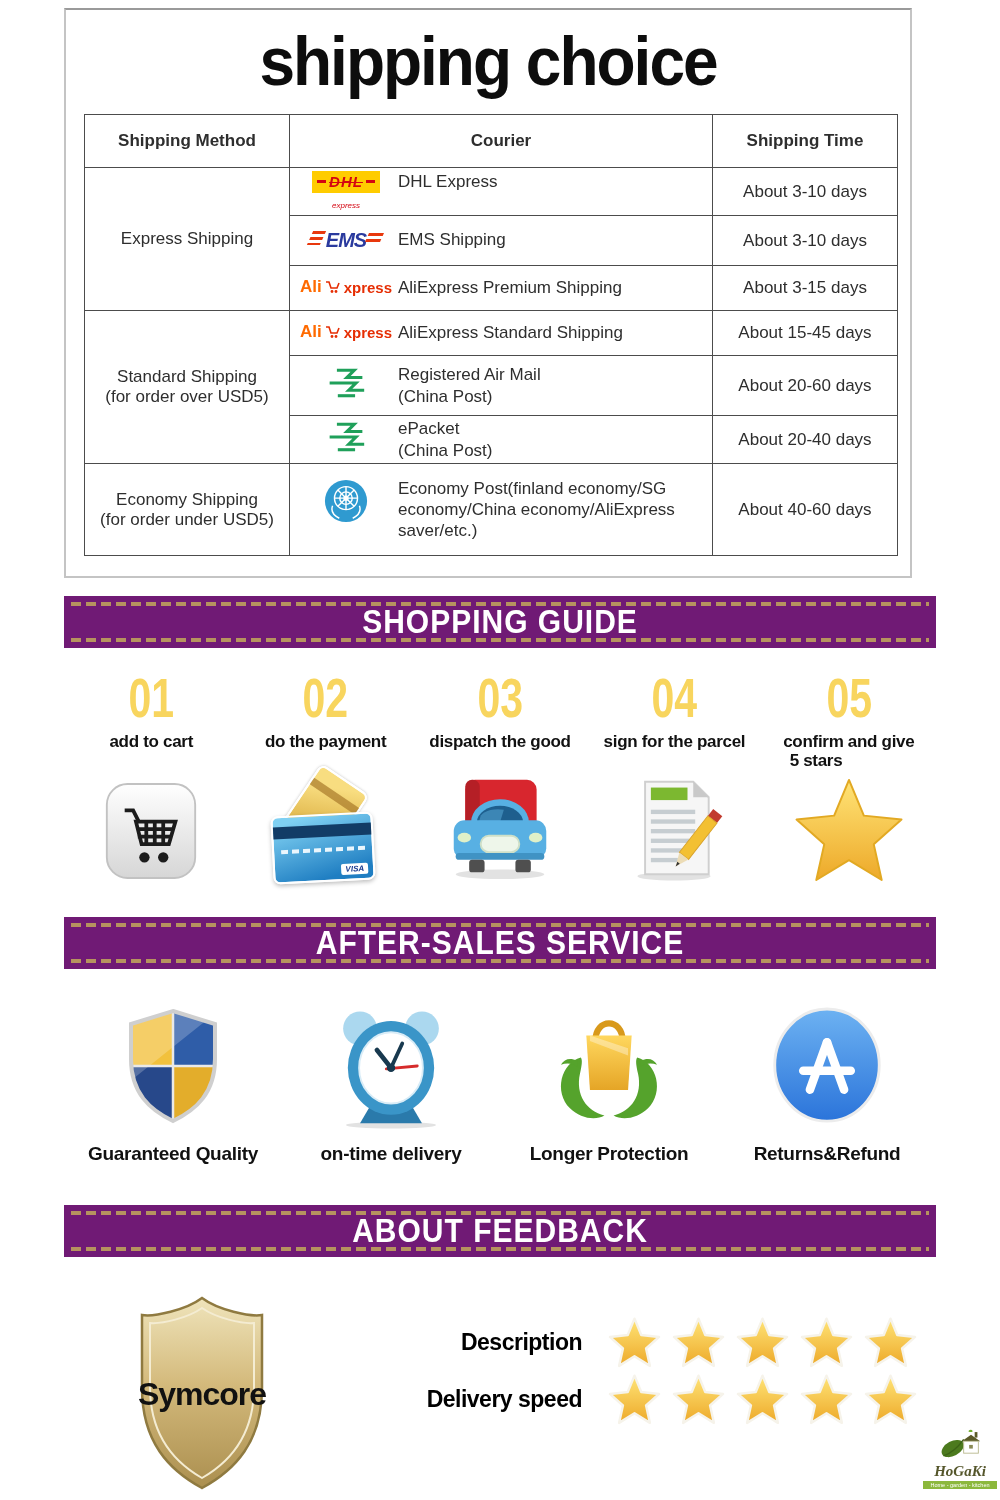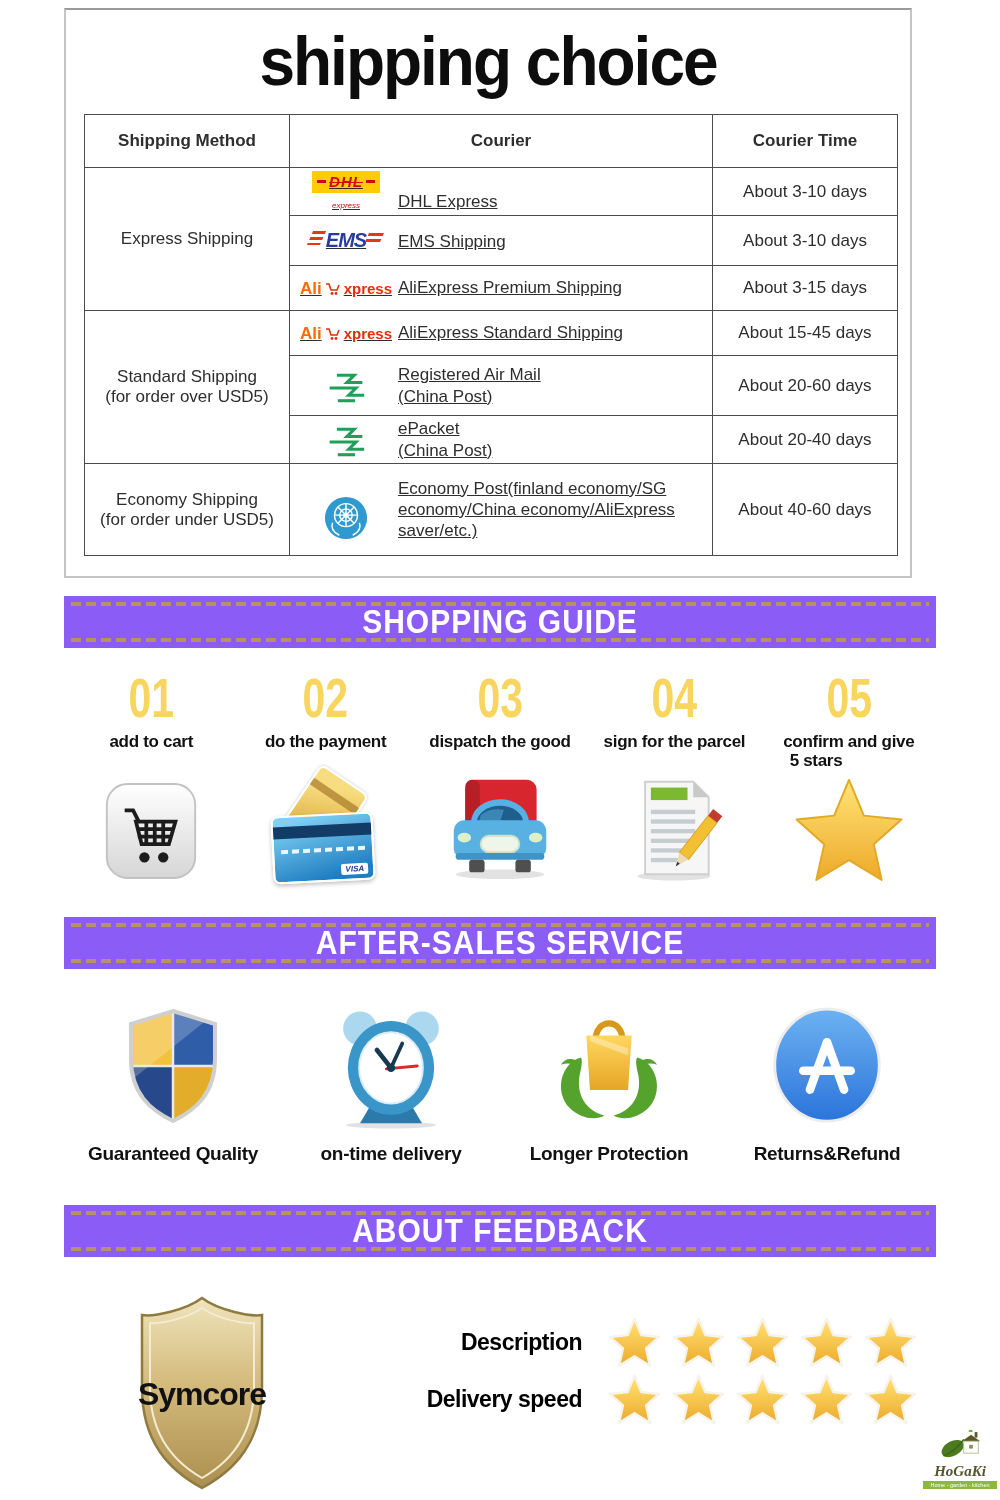--- a/index.html
+++ b/index.html
@@ -11,21 +11,21 @@
   .main-title { margin:14px 0 0 0; text-align:center; font-size:64px; font-weight:bold;
                 letter-spacing:-2px; color:#0d0d0d; transform:scaleY(1.08); }
 
   table.ship { position:absolute; left:18px; top:104px; border-collapse:collapse; table-layout:fixed;padding-left:44px; }
   table.ship td, table.ship th { border:1px solid #4c4c4c; padding:0 4px; font-size:17px; color:#2e2e2e; }
   th.h { color:#e82329; font-size:20px; font-weight:bold; height:52px; }
   .c-method { width:196px; text-align:center; }
   .c-courier { width:414px; }
   .c-time { width:176px; text-align:center; }
   .method-note { display:block; }
-  .courier-flex { display:flex; align-items:flex-end;text-decoration:underline; }
+  .courier-flex { display:flex; align-items:flex-start; }
   .logo-box { width:104px; display:flex; justify-content:center; align-items:center; flex:none; }
   .courier-name { text-align:left; line-height:1.25; }
 
   
   .dhl-wrap { text-align:center; }
   .dhl-box { background:#ffcc00; height:22px; padding:0 5px; display:flex; align-items:center; gap:3px; }
   .dhl-text { color:#d40511; font-weight:bold; font-style:italic; font-size:15px; letter-spacing:1px;
               text-decoration:line-through; text-decoration-thickness:1px; }
   .dhl-dash { width:9px; height:3px; background:#d40511; }
   .dhl-sub { color:#d40511; font-style:italic; font-size:8px; line-height:9px; }
@@ -34,21 +34,21 @@
               text-shadow:1px 1px 0 #fff,-1px -1px 0 #fff; }
   .ems::before { content:""; position:absolute; left:0; top:2px; width:13px; height:14px; transform:skewX(-24deg);
                  background:repeating-linear-gradient(180deg,#e8380d 0 3px,transparent 3px 6px); }
   .ems::after { content:""; position:absolute; right:0; top:4px; width:15px; height:9px; transform:skewX(-24deg);
                 background:repeating-linear-gradient(180deg,#e8380d 0 3px,transparent 3px 6px); }
   .alix { display:flex; align-items:center; gap:3px; }
   .alix .ali { color:#ff6a00; font-weight:bold; font-size:17px; }
   .alix .xpress { color:#e62e04; font-weight:bold; font-size:15px; }
 
   
-  .banner { position:absolute; left:64px; width:872px; height:52px; background:#8b5cf6; }
+  .banner { position:absolute; left:64px; width:872px; height:52px; background:#701a75; }
   .banner::before, .banner::after { content:""; position:absolute; left:7px; right:7px; height:4px;
       background:repeating-linear-gradient(90deg,#b6935f 0 10px,rgba(0,0,0,0) 10px 15px); }
   .banner::before { top:6px; } .banner::after { bottom:6px; }
   .banner span { display:block; line-height:52px; text-align:center; color:#fff; font-weight:bold;
                  font-size:30px; letter-spacing:1px; transform:scaleY(1.1); }
 
   
   .steps { position:absolute; left:64px; top:672px; width:872px; display:flex; }
   .step { flex:1; text-align:center; }
   .step-num { font-size:50px; font-weight:bold; color:#f8d55e; transform:scale(.82,1.1); line-height:52px; }
@@ -130,21 +130,21 @@
 </svg>
 
 <div class="card">
   <h1 class="main-title">shipping choice</h1>
 
   <table class="ship">
     <tbody>
         <tr>
       <th class="h c-method">Shipping Method</th>
       <th class="h c-courier">Courier</th>
-      <th class="h c-time">Courier Time</th>
+      <th class="h c-time">Shipping Time</th>
     </tr>
 
     <tr style="height:48px">
       <td class="c-method" rowspan="3">Express Shipping</td>
       <td class="c-courier">
         <div class="courier-flex">
           <span class="logo-box">
             <span class="dhl-wrap">
               <span class="dhl-box">
                     <span class="dhl-dash"></span>

